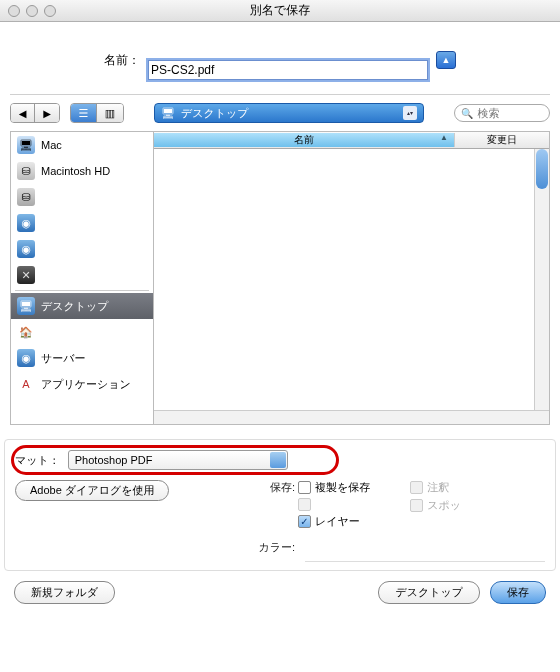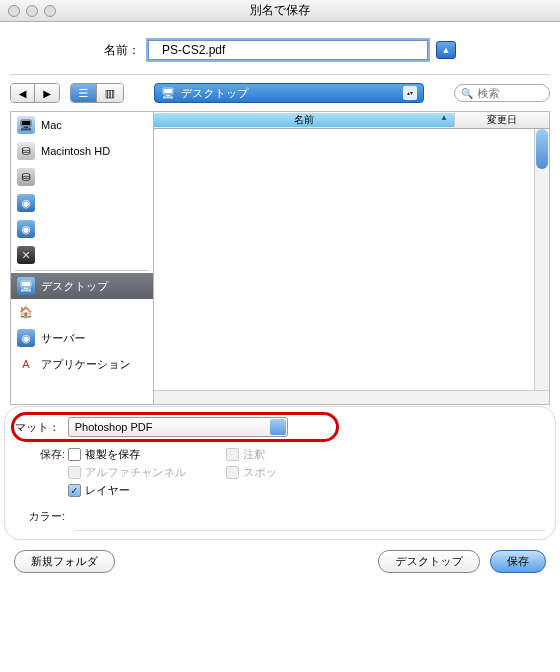--- a/index.html
+++ b/index.html
@@ -3,21 +3,21 @@
 <meta charset="utf-8">
 <style>
 * { box-sizing: border-box; margin: 0; padding: 0; }
 body { font-family: "Lucida Grande", "Hiragino Kaku Gothic Pro", sans-serif; font-size: 11px; background: #fff; width: 560px; height: 672px; overflow: hidden; }
 .titlebar { height: 22px; background: linear-gradient(#f6f6f6, #e0e0e0); border-bottom: 1px solid #b0b0b0; display: flex; align-items: center; position: relative; }
 .traffic { display: flex; gap: 6px; margin-left: 8px; }
 .tbtn { width: 12px; height: 12px; border-radius: 50%; border: 1px solid #999; background: #ddd; }
 .title { position: absolute; left: 0; right: 0; text-align: center; font-size: 12px; }
 .name-row { display: flex; align-items: center; justify-content: center; padding: 18px 10px 14px; gap: 8px; }
 .name-label { font-size: 12px; }
-.name-input { width: 280px; height: 20px; border: 1px solid #6b8fcf; padding: 2px 13px; font-size: 12px; outline: 2px solid #8db0e8; outline-offset: 0; }
+.name-input { width: 280px; height: 20px; border: 1px solid #6b8fcf; padding: 2px 2px; font-size: 12px; outline: 2px solid #8db0e8; outline-offset: 0; margin-top: 20px; }
 .disclose { width: 20px; height: 18px; background: linear-gradient(#6aa9e6,#2a6fd4); border: 1px solid #1a4c9e; border-radius: 3px; display: flex; align-items: center; justify-content: center; color: #fff; font-size: 9px; }
 .hr { border-top: 1px solid #d0d0d0; margin: 0 10px; }
 .toolbar { display: flex; align-items: center; padding: 8px 10px; gap: 10px; }
 .nav { display: flex; border: 1px solid #999; border-radius: 4px; overflow: hidden; height: 20px; }
 .nav span { width: 24px; display: flex; align-items: center; justify-content: center; background: linear-gradient(#fdfdfd,#e4e4e4); font-size: 10px; }
 .nav span:first-child { border-right: 1px solid #999; }
 .view { display: flex; border: 1px solid #999; border-radius: 4px; overflow: hidden; height: 20px; }
 .view span { width: 26px; display: flex; align-items: center; justify-content: center; background: linear-gradient(#fdfdfd,#e4e4e4); border-right: 1px solid #999; font-size: 11px; }
 .view span.sel { background: linear-gradient(#7bb4ea,#3b7ed0); color: #fff; }
 .view span:last-child { border-right: none; }
@@ -32,21 +32,21 @@
 .sicon { width: 18px; height: 18px; border-radius: 3px; display: flex; align-items: center; justify-content: center; font-size: 11px; }
 .sdiv { border-top: 1px solid #ccc; margin: 2px 4px; }
 .filearea { flex: 1; border-right: 1px solid #bbb; background: #fff; position: relative; }
 .cols { display: flex; background: linear-gradient(#fbfbfb,#e8e8e8); border-bottom: 1px solid #aaa; height: 17px; font-size: 10px; align-items: center; }
 .col1 { flex: 1; text-align: center; border-right: 1px solid #ccc; background: linear-gradient(#aee1fb,#6fc0ec); position: relative; }
 .col1::after { content: "▲"; position: absolute; right: 6px; font-size: 8px; color: #356; }
 .col2 { width: 94px; text-align: center; }
 .scrollbar { position: absolute; right: 0; top: 17px; bottom: 14px; width: 15px; background: #f2f2f2; border-left: 1px solid #ccc; }
 .scrollbar::before { content: ""; position: absolute; top: 0; left: 1px; right: 1px; height: 40px; background: linear-gradient(#9fc9f2,#4d8fd6); border-radius: 7px; }
 .hscroll { position: absolute; left: 0; right: 0; bottom: 0; height: 14px; background: #f2f2f2; border-top: 1px solid #ccc; }
-.format-area { margin: 1px 4px 0; border: 1px solid #ddd; border-radius: 16px; padding: 10px 10px 8px; position: relative; }
+.format-area { margin: 14px 4px 0; border: 1px solid #ddd; border-radius: 4px; padding: 10px 10px 8px; position: relative; }
 .format-row { display: flex; align-items: center; gap: 8px; margin-bottom: 10px; }
 .format-select { width: 220px; height: 20px; border: 1px solid #999; border-radius: 3px; background: linear-gradient(#fff,#eee); padding: 0 6px; display: flex; align-items: center; position: relative; }
 .format-select::after { content: ""; position: absolute; right: 1px; top: 1px; bottom: 1px; width: 16px; background: linear-gradient(#a7cff1,#5a9bdf); border-radius: 2px; }
 .format-highlight { position: absolute; border: 3px solid #d40000; border-radius: 16px; left: 6px; top: 5px; width: 328px; height: 30px; pointer-events: none; }
 .adobe-btn { display: inline-block; border: 1px solid #888; border-radius: 11px; padding: 2px 14px; background: linear-gradient(#fff,#eee); font-size: 11px; margin-bottom: 10px; }
 .opts { display: flex; gap: 3px; }
 .ocol1 { width: 50px; text-align: right; font-size: 11px; color: #222; }
 .ocol2 { flex: 1; text-align: right; }
 .chk-row { display: flex; align-items: center; gap: 4px; font-size: 11px; margin-bottom: 3px; }
 .chk { width: 13px; height: 13px; border: 1px solid #888; border-radius: 2px; background: #fff; display: flex; align-items: center; justify-content: center; font-size: 10px; }
@@ -157,33 +157,35 @@
 
 <div class="format-area">
   <div class="format-highlight"></div>
   <div class="format-row">
     <span>マット：</span>
     <div class="format-select">
       <span>Photoshop PDF</span>
     </div>
   </div>
   <div style="display:flex;gap:20px">
+    <div style="width:210px">
+      <div class="adobe-btn">Adobe ダイアログを使用</div>
+    </div>
     <div style="flex:1">
       <div class="opts">
         <div class="ocol1">保存:</div>
         <div class="ocol2">
           <div style="display:flex;gap:40px">
             <div>
               <div class="chk-row">
                   <span class="chk"></span>
                   <span>複製を保存</span>
                 </div>
               <div class="chk-row">
                   <span class="chk dis"></span>
-                  <span class="dis-txt">アルファチャンネル</span>
                 </div>
               <div class="chk-row">
                   <span class="chk on">✓</span>
                   <span>レイヤー</span>
                 </div>
             </div>
             <div>
               <div class="chk-row">
                   <span class="chk dis"></span>
                   <span class="dis-txt">注釈</span>

